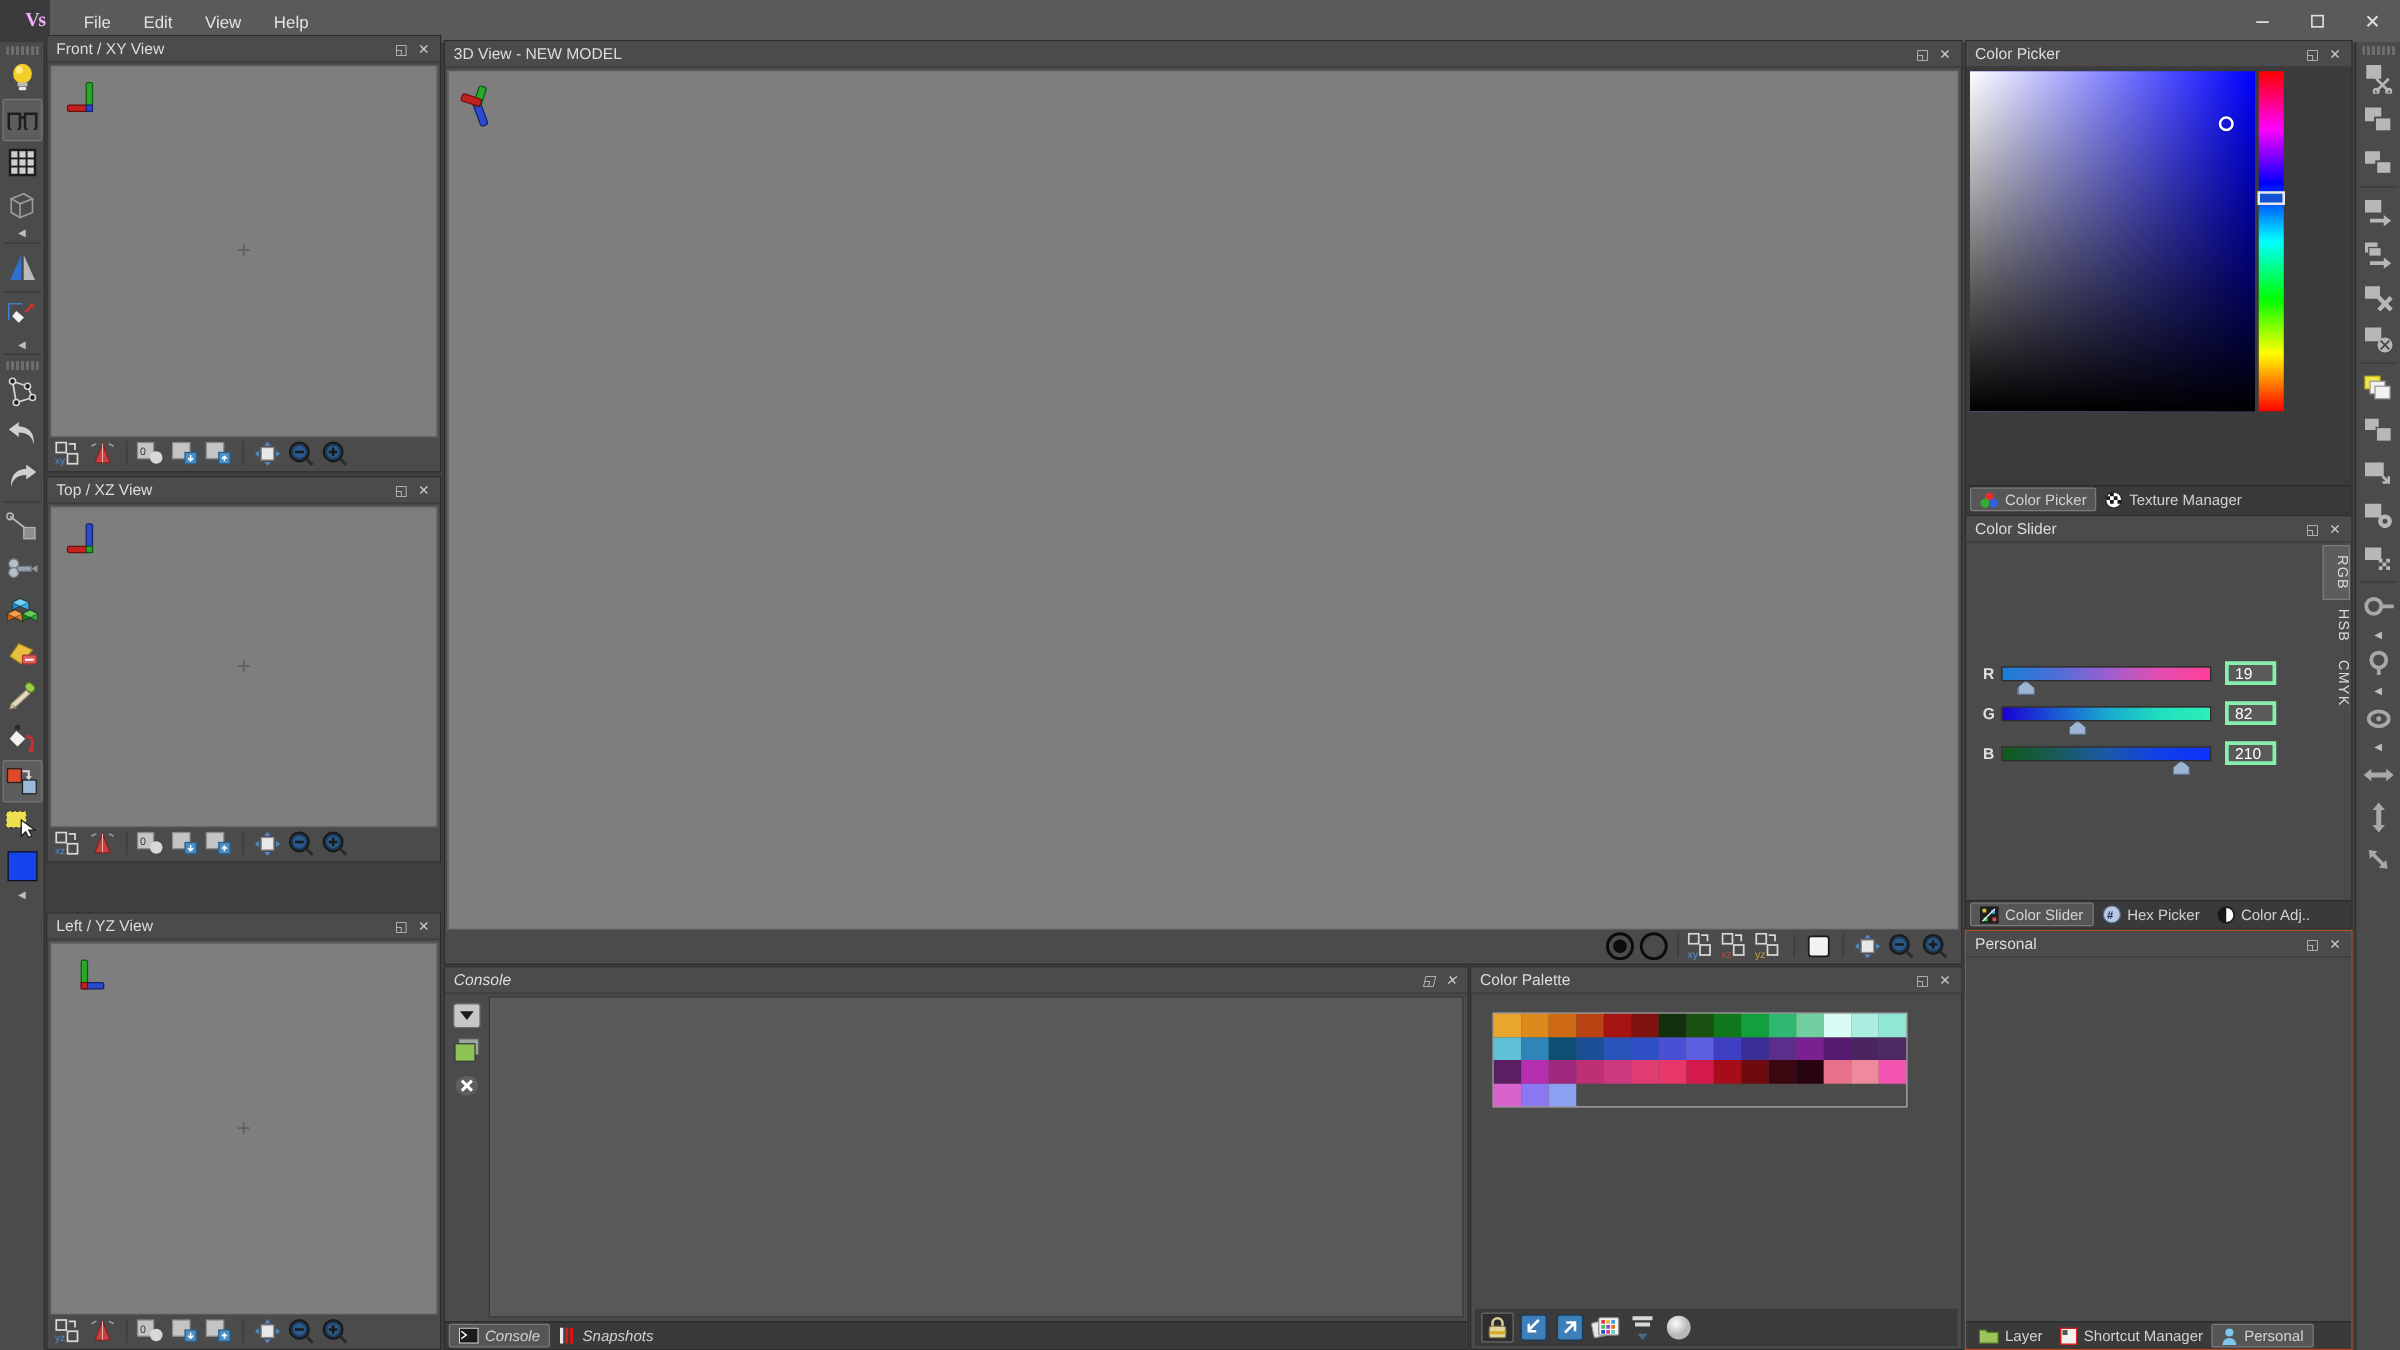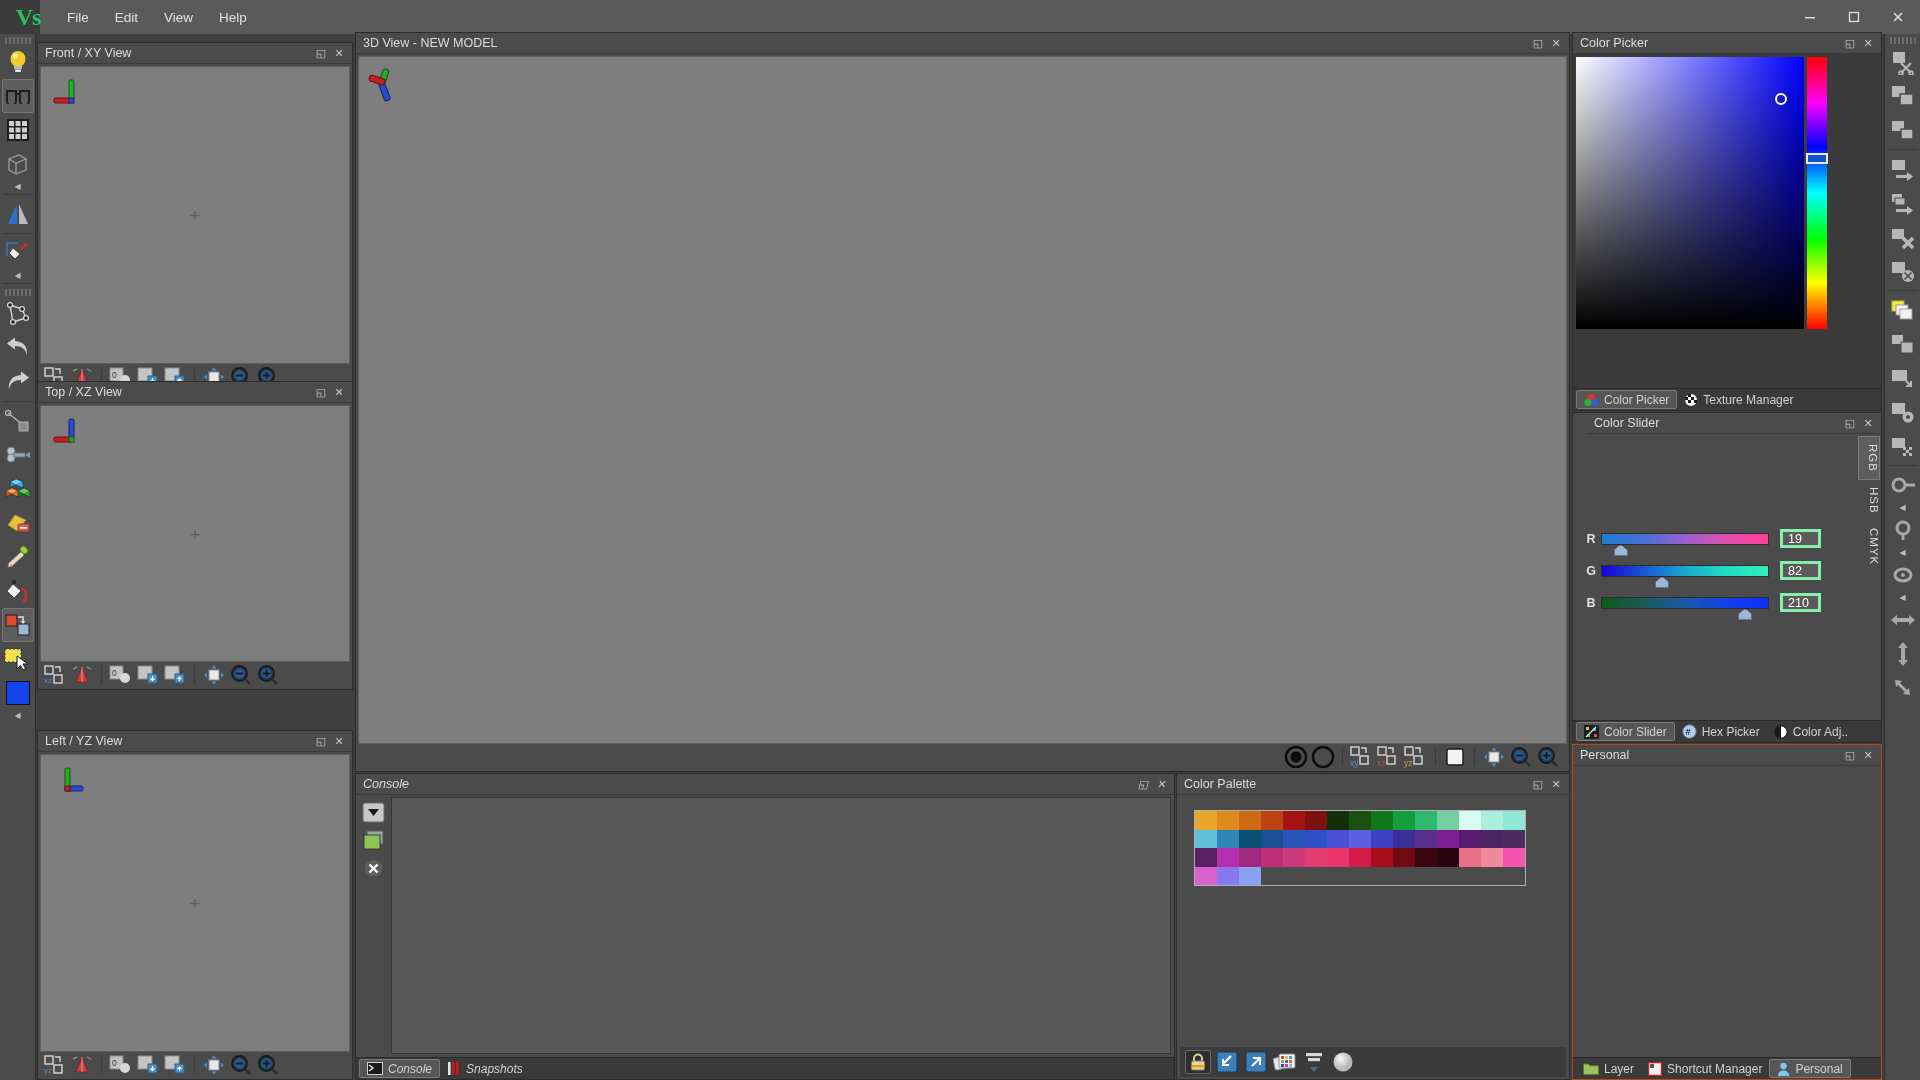--- a/index.html
+++ b/index.html
@@ -11,21 +11,21 @@
     -webkit-font-smoothing:antialiased;
   }
   
   #titlebar{
     position:absolute;left:0;top:0;width:1920px;height:34px;
     background:#5a5a5a;
     display:flex;align-items:center;
   }
   #logo{
     width:40px;height:34px;display:flex;align-items:center;justify-content:center;
-    color:#22c55e;font-weight:bold;font-size:24px;letter-spacing:-1px;
+    color:#f0abfc;font-weight:bold;font-size:16px;letter-spacing:-1px;
     font-family:"Liberation Serif", serif;
     background:#3b3b3b;
     padding-left:16px;
   }
   #menu{display:flex;align-items:center;height:34px;padding-left:14px;}
   .menu-item{padding:4px 13px;color:#e2e2e2;font-size:13.5px;cursor:default;}
   #title-text{
     position:absolute;left:0;right:0;text-align:center;
     font-size:13.5px;color:#e8e8e8;pointer-events:none;
   }
@@ -454,21 +454,21 @@
         <path d="M10 1 l5 6 h-3 v12 h3 l-5 6 l-5 -6 h3 V7 H5 z" fill="#a8a8a8"></path>
       </svg>
   </div>
   <div class="tbtn">
     <svg width="24" height="24" viewBox="0 0 24 24">
         <path d="M4 4 l7 1 l-2 2 l7 7 l2 -2 l1 7 l-7 -1 l2 -2 l-7 -7 l-2 2 z" fill="#a8a8a8"></path>
       </svg>
   </div>
 </div>
 
-<div class="panel" style="left:37px;top:42px;width:316px;height:350px;">
+<div class="panel" style="left:37px;top:28px;width:316px;height:350px;">
   <div class="panel-head">
     <span class="ttl">Front / XY View</span>
     <span class="ph-btn">◱</span>
     <span class="ph-btn">✕</span>
   </div>
   <div class="panel-body">
     <div class="vp">
       <div class="vp-gizmo">
         <svg width="34" height="34" viewBox="0 0 34 34">
           <rect x="4" y="21" width="18" height="5" rx="1.5" fill="#c42020" stroke="#6d0f0f"></rect>
@@ -1020,21 +1020,21 @@
               <rect x="10" y="7" width="3" height="3"></rect>
               <rect x="4" y="1" width="3" height="3"></rect>
             </g>
           </svg>
         <span>Texture Manager</span>
       </div>
     </div>
   </div>
 </div>
 
-<div class="panel" style="left:1572px;top:412px;width:310px;height:331px;padding-left:14px;">
+<div class="panel" style="left:1572px;top:412px;width:310px;height:331px;">
   <div class="panel-head">
     <span class="ttl">Color Slider</span>
     <span class="ph-btn">◱</span>
     <span class="ph-btn">✕</span>
   </div>
   <div class="panel-body">
     <div id="cs-rows" style="position:absolute;left:8px;top:95px;">
         <div class="cs-row">
           <div class="cs-lbl">R</div>
           <div class="cs-track" style="background: linear-gradient(to right, rgb(26, 127, 212), rgb(74, 111, 216), rgb(154, 95, 208), rgb(225, 79, 176), rgb(255, 63, 154));">

